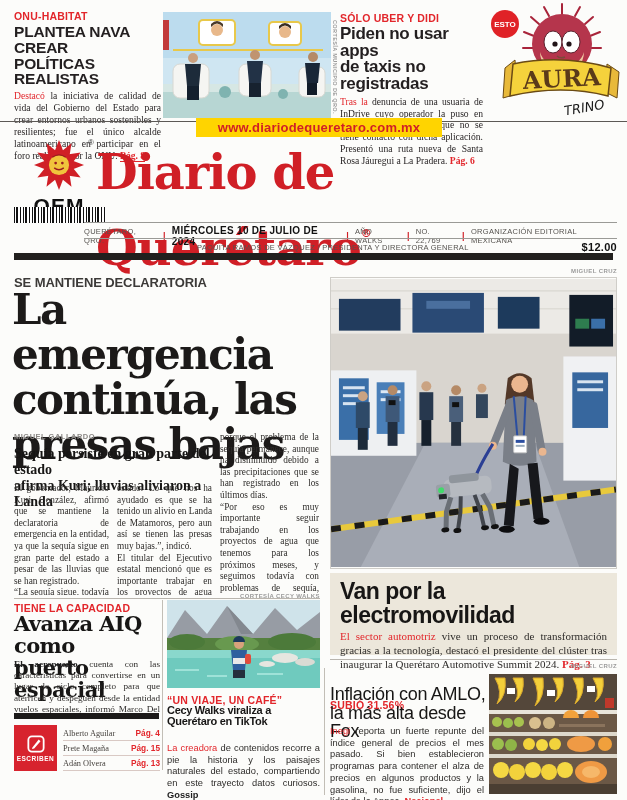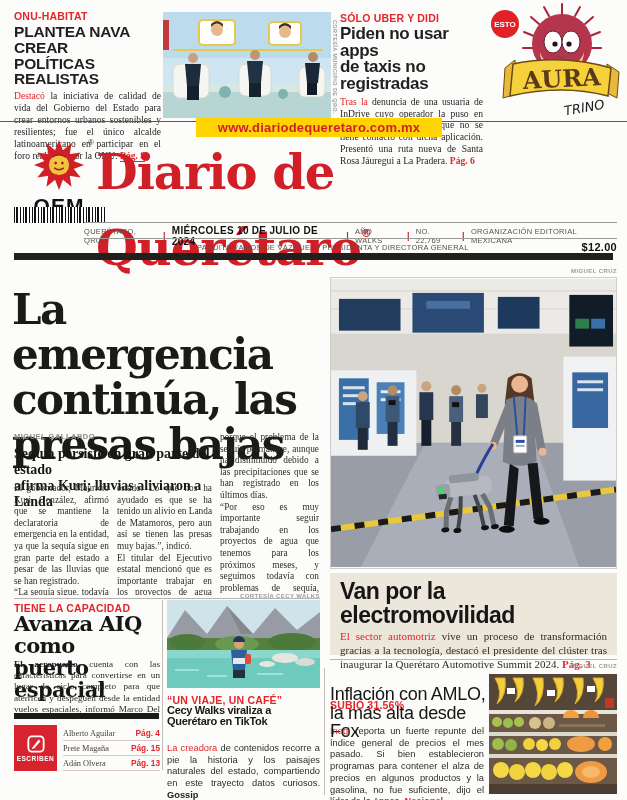--- a/index.html
+++ b/index.html
@@ -254,20 +254,21 @@
     <span class="dl-sep">|</span>
     <span>ORGANIZACIÓN EDITORIAL MEXICANA</span>
   </div>
   <div class="abs dl-rule2"></div>
   <div class="abs dl-line2">
     <span class="director">PAQUITA RAMOS DE VÁZQUEZ / PRESIDENTA Y DIRECTORA GENERAL</span>
     <span class="dl-price">$12.00</span>
   </div>
   <div class="abs thick-bar"></div>
 
+  <div class="abs main-kicker">SE MANTIENE DECLARATORIA</div>
   <h1 class="abs main-headline pre">La emergencia
 continúa, las
 presas bajas</h1>
   <div class="abs byline">MIGUEL GALLARDO</div>
   <h3 class="abs subhead pre">Sequía persiste en gran parte del estado
 afirma Kuri; lluvias aliviaron a Landa</h3>
   <div class="abs col1 bodycol serif just pre">El gobernador, Mauricio Kuri González, afirmó que se mantiene la declaratoria de emergencia en la entidad, ya que la sequía sigue en gran parte del estado a pesar de las lluvias que se han registrado.
 “La sequía sigue, todavía no termina el extremo de sequía que tenemos en gran parte del</div>
   <div class="abs col2 bodycol serif just pre">estado. Lo que nos ha ayudado es que se ha tenido un alivio en Landa de Matamoros, pero aun así se tienen las presas muy bajas.”, indicó.
 El titular del Ejecutivo estatal mencionó que es importante trabajar en los proyectos de agua que se tienen para los próximos meses, precisamente</div>

